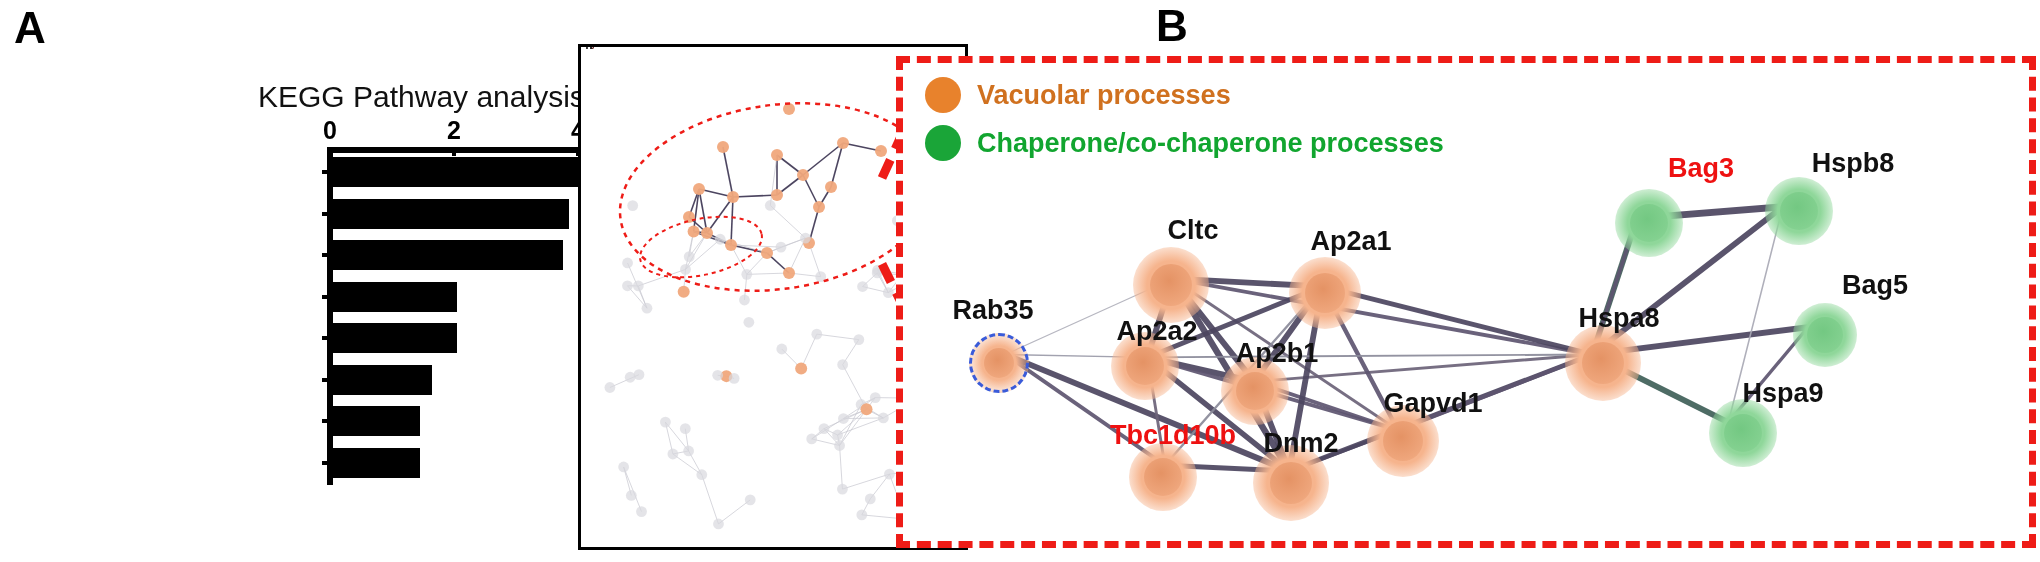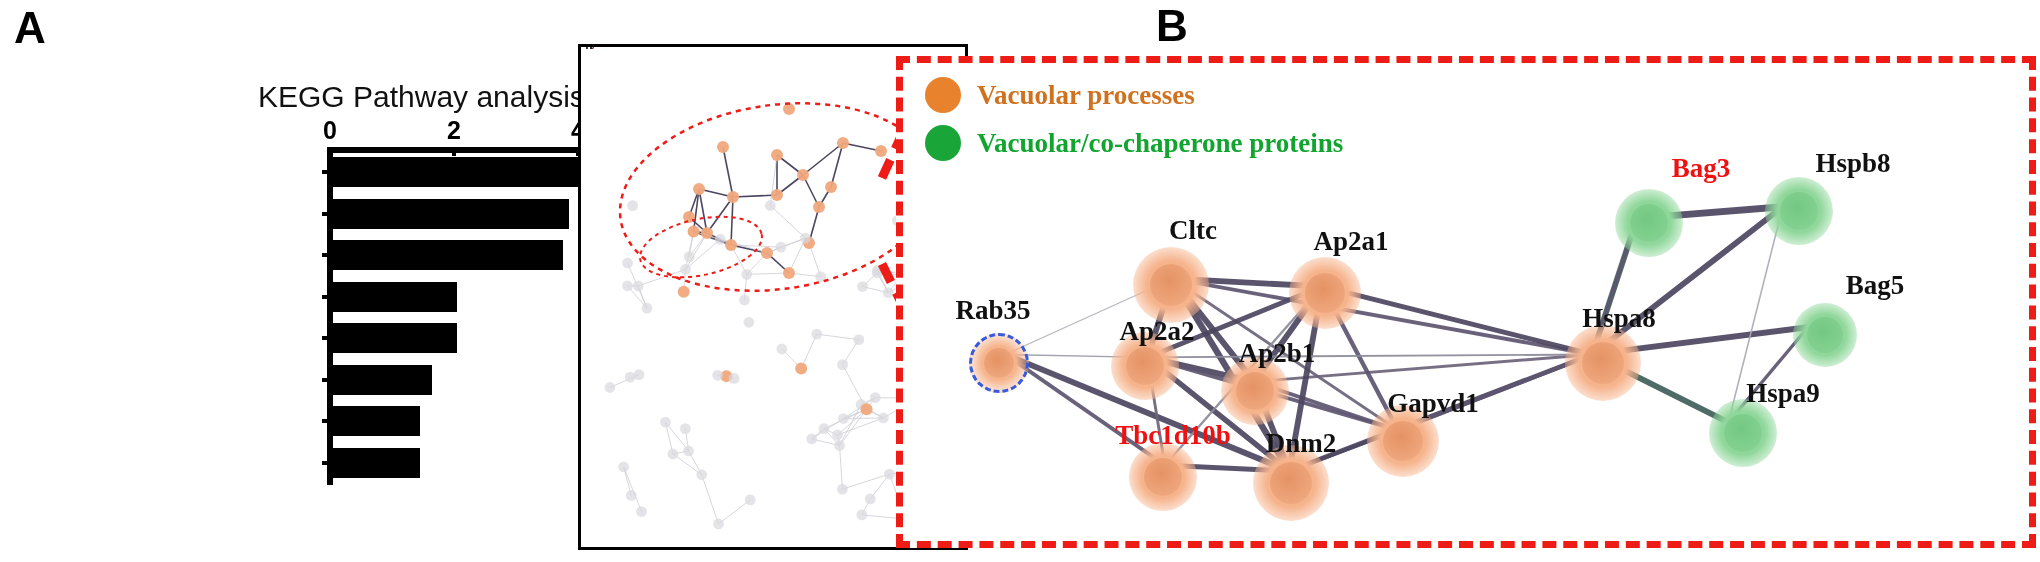--- a/index.html
+++ b/index.html
@@ -28,21 +28,21 @@
   .bar{position:absolute;background:#000;height:30px;}
   .bar-tickmark{position:absolute;left:322px;width:9px;height:4px;background:#000;}
 
   
   #panel-b{position:absolute;left:578px;top:0;width:1462px;height:562px;}
 
   #string-box{position:absolute;left:0px;top:44px;width:384px;height:500px;
       border:3px solid #000;background:#fff;overflow:hidden;}
 
   #zoom-panel{position:absolute;left:318px;top:56px;width:1140px;height:492px;
-      border:7px dashed #ee1c17;background:#fff;box-sizing:border-box;font-family:Liberation Serif, serif;}
+      border:7px dashed #ee1c17;background:#fff;box-sizing:border-box;}
 
   
   #connector{position:absolute;left:300px;top:50px;width:60px;height:330px;pointer-events:none;}
 
   .legend-row{position:absolute;display:flex;align-items:center;gap:16px;}
   .legend-dot{width:36px;height:36px;border-radius:50%;display:block;}
   .legend-text{font-size:27px;font-weight:bold;line-height:1;}
 
   .node{position:absolute;border-radius:50%;transform:translate(-50%,-50%);}
   .node-core{position:absolute;inset:22%;border-radius:50%;}
@@ -327,21 +327,21 @@
 
     <div id="zoom-panel">
 
       <div class="legend-row" style="left:22px;top:14px;">
         <span class="legend-dot" id="legend-dot-0" style="background: rgb(232, 130, 44);"></span>
         <span class="legend-text" id="legend-text-0" style="color: rgb(208, 113, 31);">Vacuolar processes</span>
       </div>
 
       <div class="legend-row" style="left:22px;top:62px;">
         <span class="legend-dot" id="legend-dot-1" style="background: rgb(26, 165, 56);"></span>
-        <span class="legend-text" id="legend-text-1" style="color: rgb(17, 165, 47);">Vacuolar/co-chaperone proteins</span>
+        <span class="legend-text" id="legend-text-1" style="color: rgb(17, 165, 47);">Chaperone/co-chaperone processes</span>
       </div>
 
       <svg class="edges" viewBox="0 0 1140 492">
         <g id="edge-group" fill="none" stroke-linecap="round">
             <line x1="96" y1="300" x2="242" y2="303" stroke="#9a9aa8" stroke-width="1.5" opacity="0.92"></line>
             <line x1="96" y1="300" x2="268" y2="222" stroke="#b0b0bb" stroke-width="1.2" opacity="0.92"></line>
             <line x1="96" y1="300" x2="388" y2="420" stroke="#4c4560" stroke-width="6" opacity="0.92"></line>
             <line x1="96" y1="300" x2="260" y2="414" stroke="#5d5570" stroke-width="4" opacity="0.92"></line>
             <line x1="268" y1="222" x2="242" y2="303" stroke="#4c4560" stroke-width="6" opacity="0.92"></line>
             <line x1="268" y1="222" x2="352" y2="328" stroke="#4c4560" stroke-width="6" opacity="0.92"></line>

